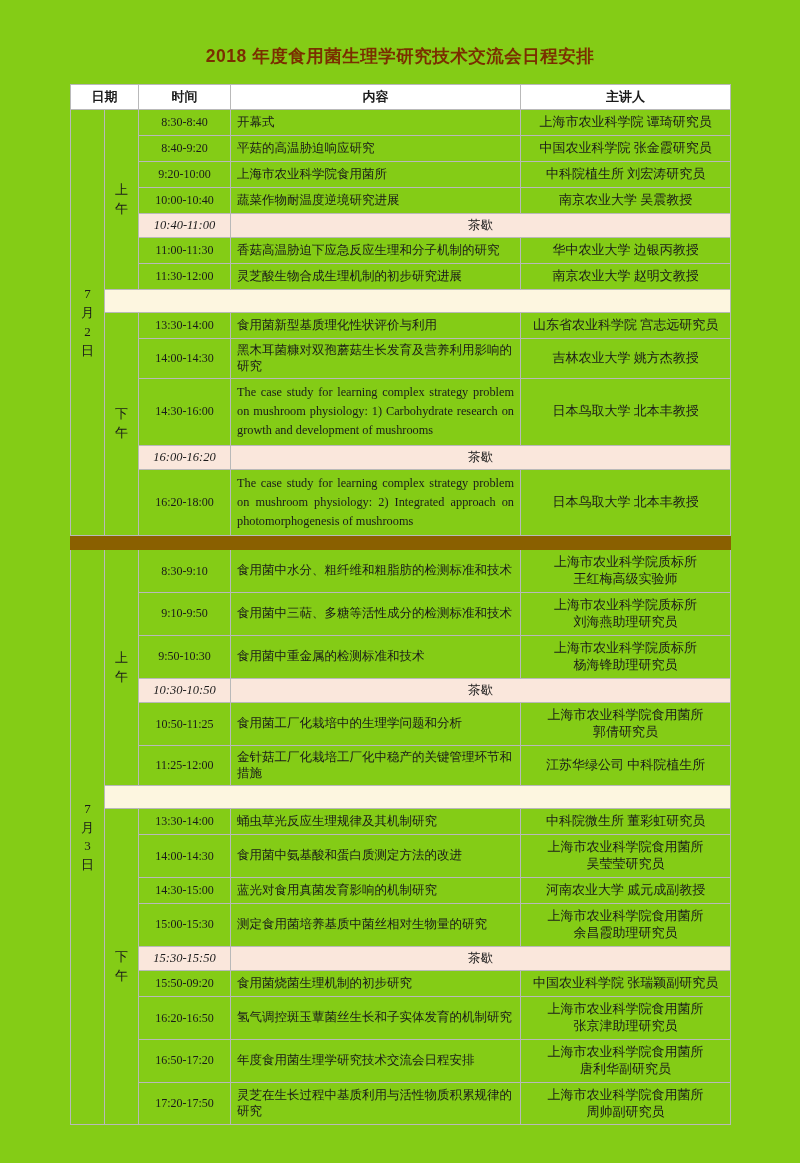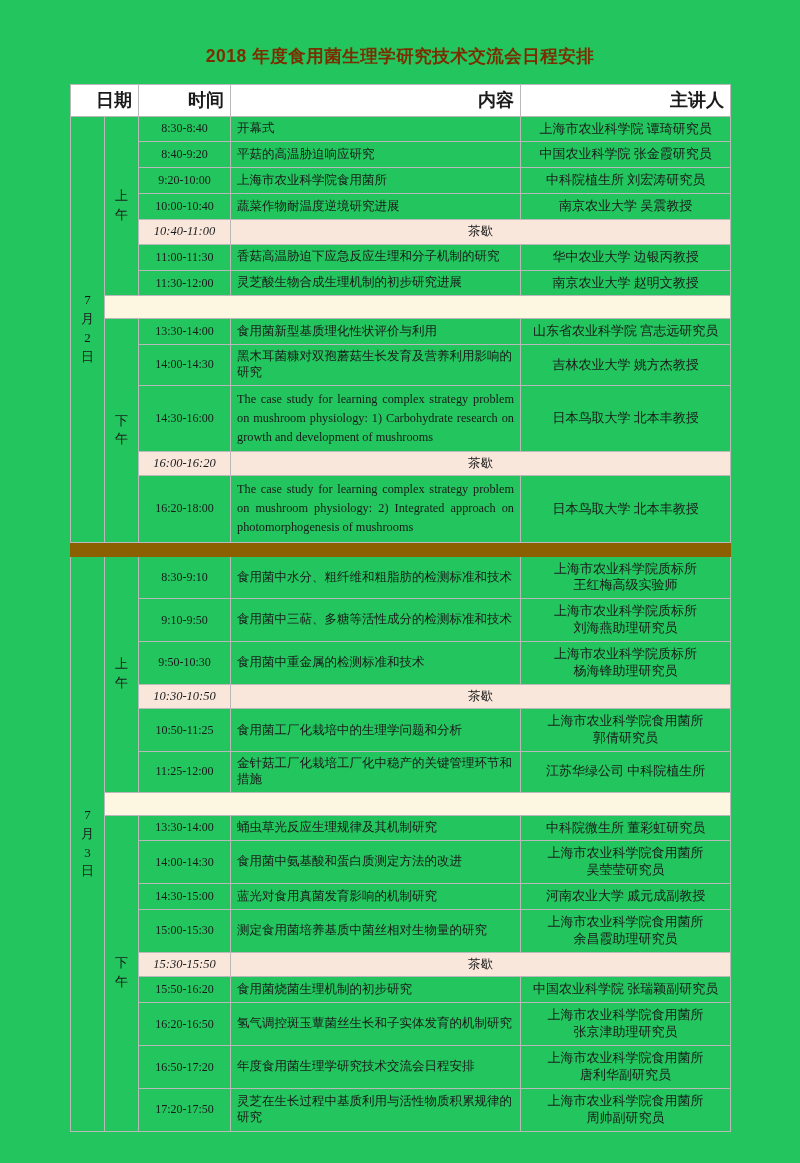--- a/index.html
+++ b/index.html
@@ -10,21 +10,21 @@
   body {
     width: 800px;
     min-height: 1163px;
     font-family: "Liberation Serif", "DejaVu Serif", serif;
     color: #1a1a1a;
   }
   .page {
     width: 800px;
     min-height: 1163px;
     position: relative;
-    background: #22c55e;
+    background: #84cc16;
     box-sizing: border-box;
     padding: 0;
   }
   .doc-title {
     text-align: center;
     font-family: "Liberation Sans", "DejaVu Sans", sans-serif;
     font-weight: bold;
     font-size: 17.5px;
     color: #7a2f00;
     letter-spacing: 0.5px;
@@ -42,23 +42,23 @@
     font-size: 12.5px;
     line-height: 1.25;
   }
   table.sched td, table.sched th {
     border: 1px solid #b9b9b9;
     padding: 4px 6px;
     vertical-align: middle;
     word-break: break-word;
   }
   thead th {
-    text-align: right;
+    text-align: center;
     font-weight: bold;
-    font-size: 18px;
+    font-size: 13px;
     padding: 7px 4px;
     background: #ffffff;
     font-family: Liberation Serif, serif;
   }
   col.c-date { width: 34px; }
   col.c-ampm { width: 34px; }
   col.c-time { width: 92px; }
   col.c-topic { width: 290px; }
   col.c-speaker { width: 210px; }
 
@@ -314,21 +314,21 @@
           <td class="speaker-cell two-line">
             <span>上海市农业科学院食用菌所</span>
             <span>余昌霞助理研究员</span>
           </td>
         </tr>
         <tr class="break-row">
           <td class="time-cell">15:30-15:50</td>
           <td colspan="2">茶歇</td>
         </tr>
         <tr>
-          <td class="time-cell">15:50-16:20</td>
+          <td class="time-cell">15:50-09:20</td>
           <td class="topic-cell">食用菌烧菌生理机制的初步研究</td>
           <td class="speaker-cell">中国农业科学院  张瑞颖副研究员</td>
         </tr>
         <tr>
           <td class="time-cell">16:20-16:50</td>
           <td class="topic-cell">氢气调控斑玉蕈菌丝生长和子实体发育的机制研究</td>
           <td class="speaker-cell two-line">
             <span>上海市农业科学院食用菌所</span>
             <span>张京津助理研究员</span>
           </td>

